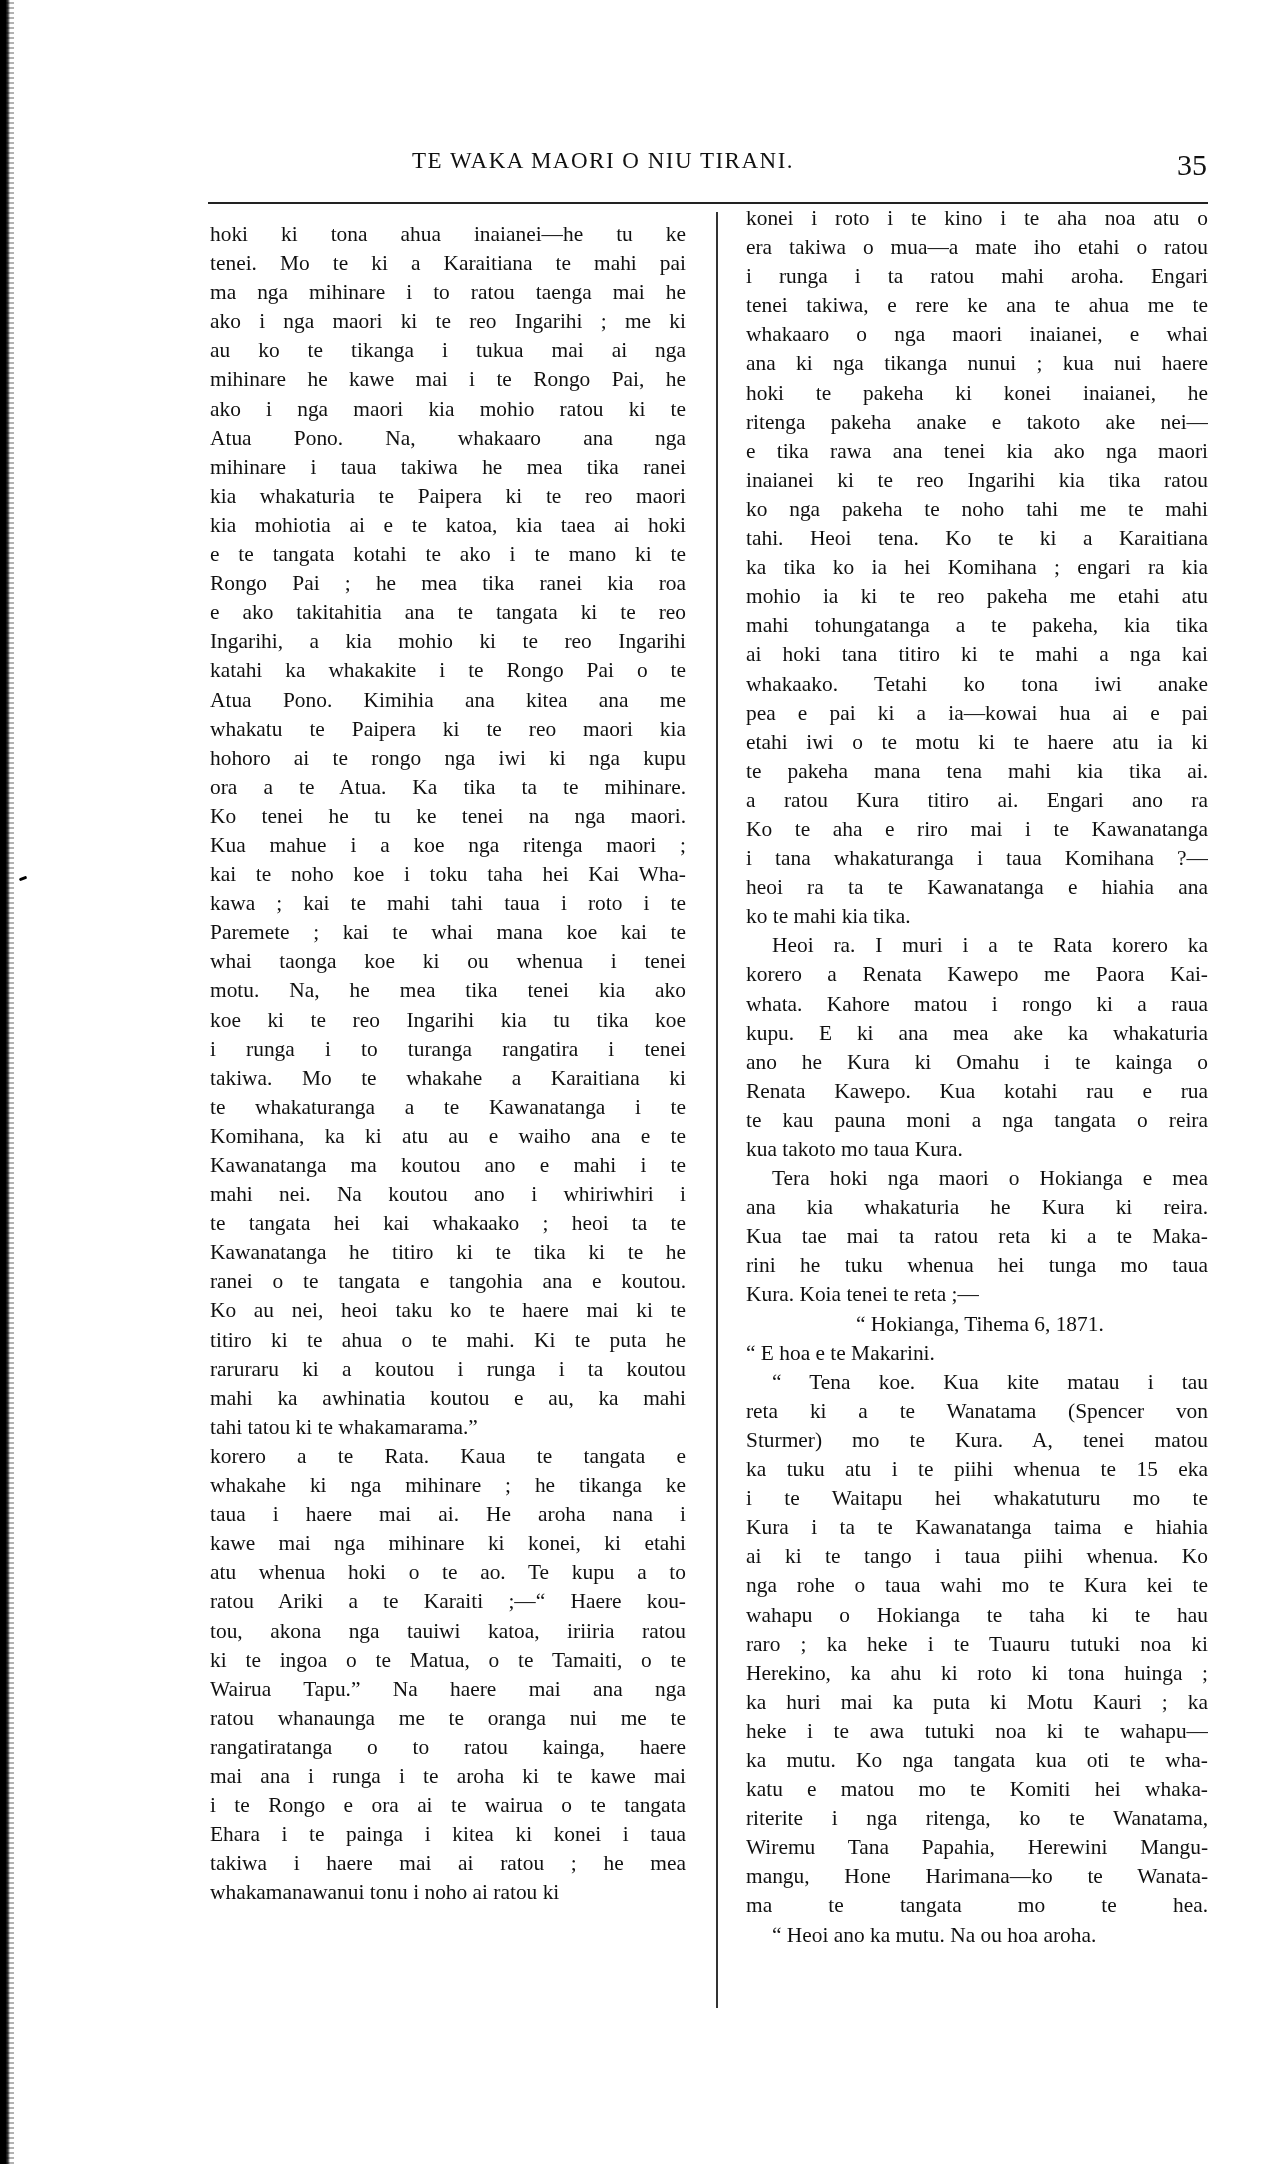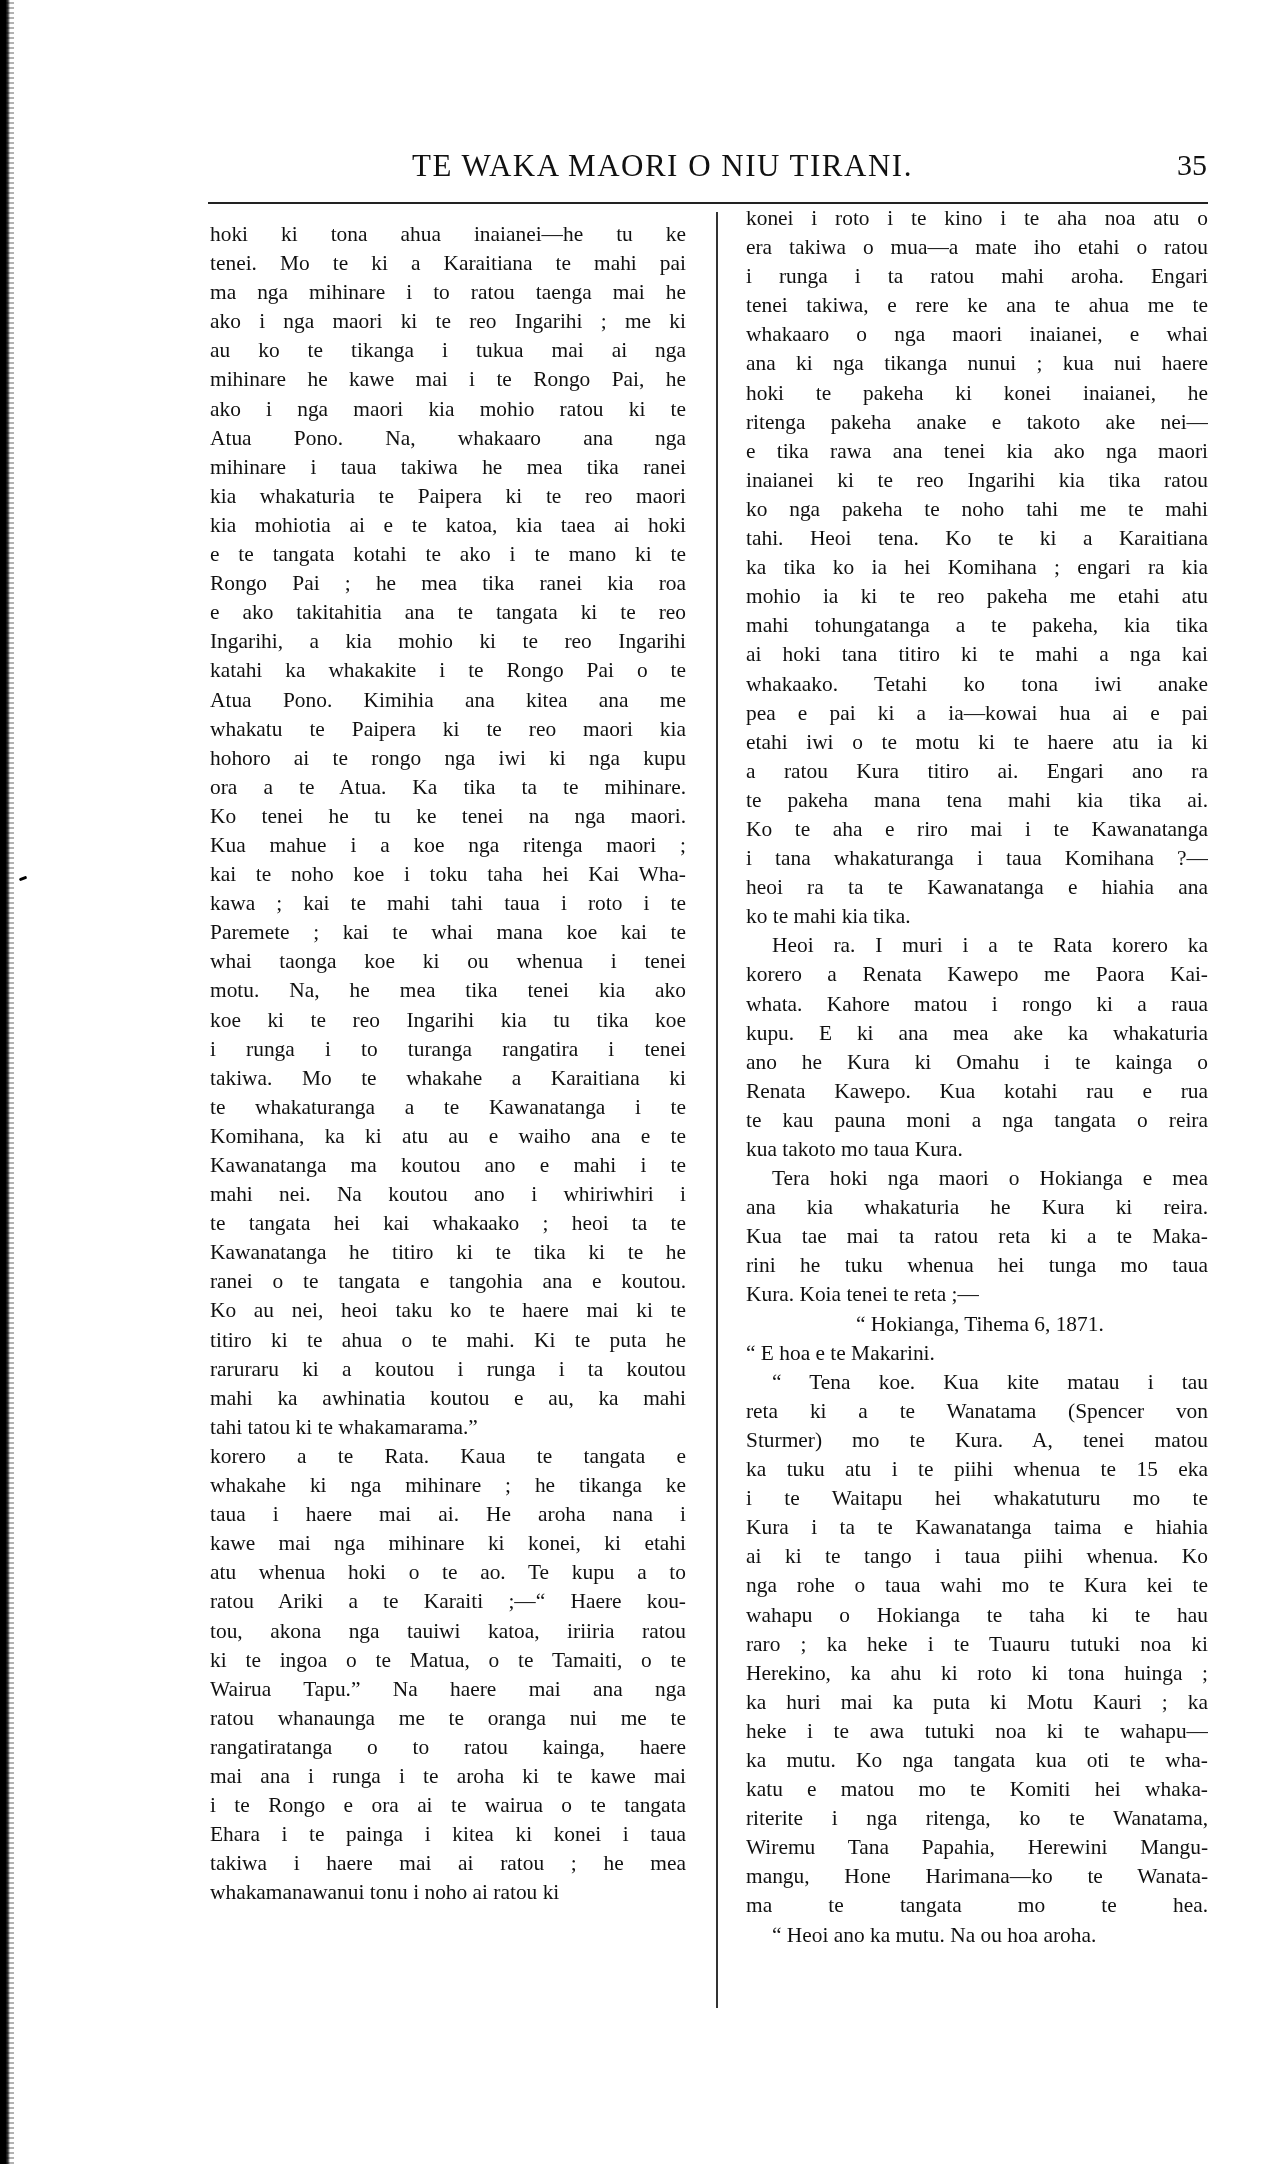--- a/index.html
+++ b/index.html
@@ -46,21 +46,21 @@
       position: absolute;
       top: 148px;
       left: 212px;
       width: 995px;
       height: 40px;
     }
     .running-title {
       position: absolute;
       left: 200px;
       top: 0;
-      font-size: 31px;
+      font-size: 23px;
       letter-spacing: 1.5px;
       font-family: "Liberation Serif", serif;
     }
     .page-number {
       position: absolute;
       right: 0;
       top: 0;
       font-size: 30px;
       font-family: "Liberation Serif", serif;
     }
@@ -202,22 +202,22 @@
     <span class="line">inaianei ki te reo Ingarihi kia tika ratou</span>
     <span class="line">ko nga pakeha te noho tahi me te mahi</span>
     <span class="line">tahi.   Heoi tena.   Ko te ki a Karaitiana</span>
     <span class="line">ka tika ko ia hei Komihana ; engari ra kia</span>
     <span class="line">mohio ia ki te reo pakeha me etahi atu</span>
     <span class="line">mahi tohungatanga a te pakeha, kia tika</span>
     <span class="line">ai hoki tana titiro ki te mahi a nga kai</span>
     <span class="line">whakaako.   Tetahi ko tona iwi anake</span>
     <span class="line">pea e pai ki a ia—kowai hua ai e pai</span>
     <span class="line">etahi iwi o te motu ki te haere atu ia ki</span>
+    <span class="line">te pakeha mana tena mahi kia tika ai.</span>
     <span class="line">a ratou Kura titiro ai.   Engari ano ra</span>
-    <span class="line">te pakeha mana tena mahi kia tika ai.</span>
     <span class="line">Ko te aha e riro mai i te Kawanatanga</span>
     <span class="line">i tana whakaturanga i taua Komihana ?—</span>
     <span class="line">heoi ra ta te Kawanatanga e hiahia ana</span>
     <span class="line last">ko te mahi kia tika.</span>
     <span class="line indent">Heoi ra.   I muri i a te Rata korero ka</span>
     <span class="line">korero a Renata Kawepo me Paora Kai-</span>
     <span class="line">whata.   Kahore matou i rongo ki a raua</span>
     <span class="line">kupu.   E ki ana mea ake ka whakaturia</span>
     <span class="line">ano he Kura ki Omahu i te kainga o</span>
     <span class="line">Renata Kawepo.   Kua kotahi rau e rua</span>

